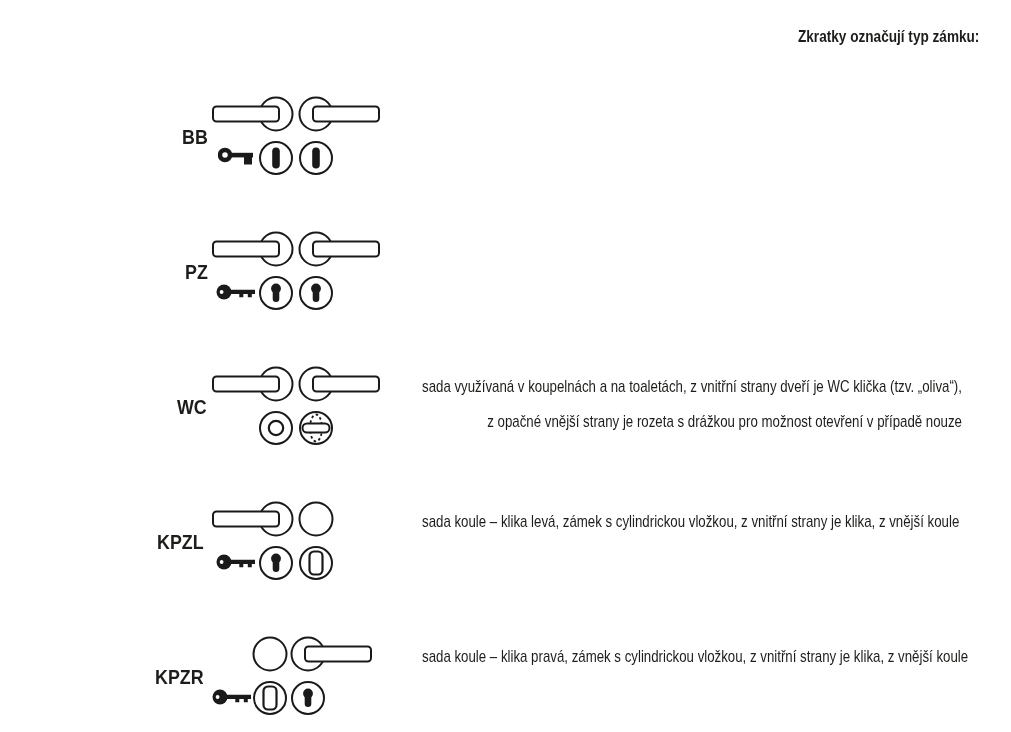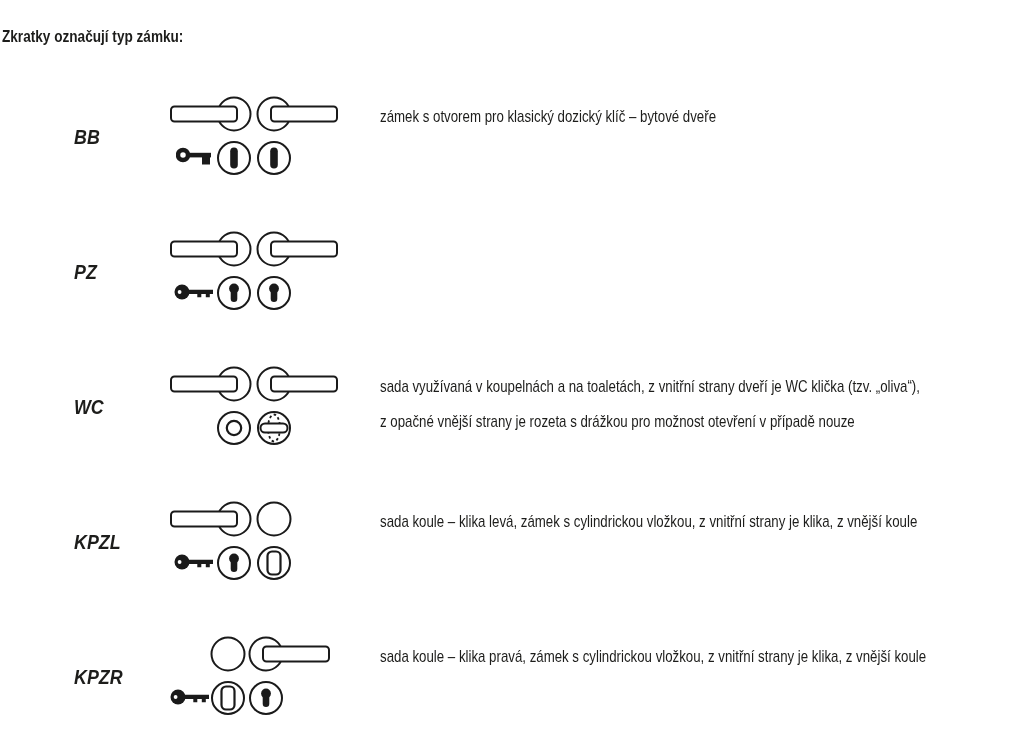--- a/index.html
+++ b/index.html
@@ -4,33 +4,33 @@
 <style>
   html,body{margin:0;padding:0;}
   body{
     width:1011px;height:732px;
     background:#ffffff;
     color:#1d1d1b;
     font-family:"Liberation Sans","DejaVu Sans",sans-serif;
     overflow:hidden;
     position:relative;
   }
-  .page{padding:28px 0 0 2px;}
+  .page{padding:28px 0 0 24px;text-align:right;}
   .page-title{
     font-size:16px;font-weight:bold;margin:0 0 0 0;
     display:inline-block;transform:scaleX(0.85);transform-origin:0 50%;
     white-space:nowrap;letter-spacing:0;
   }
   .rows{margin-top:50px;}
   .row{
     display:flex;align-items:center;
     height:82px;margin:0 0 53px 0;
   }
   .code-cell{
-    width:96px;margin-left:72px;flex:0 0 auto;font-style:italic;
+    width:96px;margin-left:92px;flex:0 0 auto;
   }
   .code{
     font-size:21px;font-weight:bold;
     display:inline-block;transform:scaleX(0.85);transform-origin:0 50%;
     white-space:nowrap;
   }
   .icon-cell{
     width:186px;flex:0 0 auto;
   }
   .desc-cell{
@@ -108,23 +108,20 @@
       </div>
       <div class="icon-cell">
         <svg width="180" height="82" viewBox="0 0 180 82">
           <use href="#sym-handle-left" x="0" y="0" width="86" height="36"></use>
           <use href="#sym-handle-right" x="82" y="0" width="86" height="36"></use>
           <use href="#sym-key-classic" x="6" y="48" width="38" height="26"></use>
           <use href="#sym-esc-bb" x="46" y="44" width="36" height="36"></use>
           <use href="#sym-esc-bb" x="86" y="44" width="36" height="36"></use>
         </svg>
       </div>
-      <div class="desc-cell">
-        <span class="desc-line">zámek s otvorem pro klasický dozický klíč – bytové dveře</span>
-      </div>
     </div>
 
     <div class="row">
       <div class="code-cell">
         <span class="code">PZ</span>
       </div>
       <div class="icon-cell">
         <svg width="180" height="82" viewBox="0 0 180 82">
           <use href="#sym-handle-left" x="0" y="0" width="86" height="36"></use>
           <use href="#sym-handle-right" x="82" y="0" width="86" height="36"></use>

